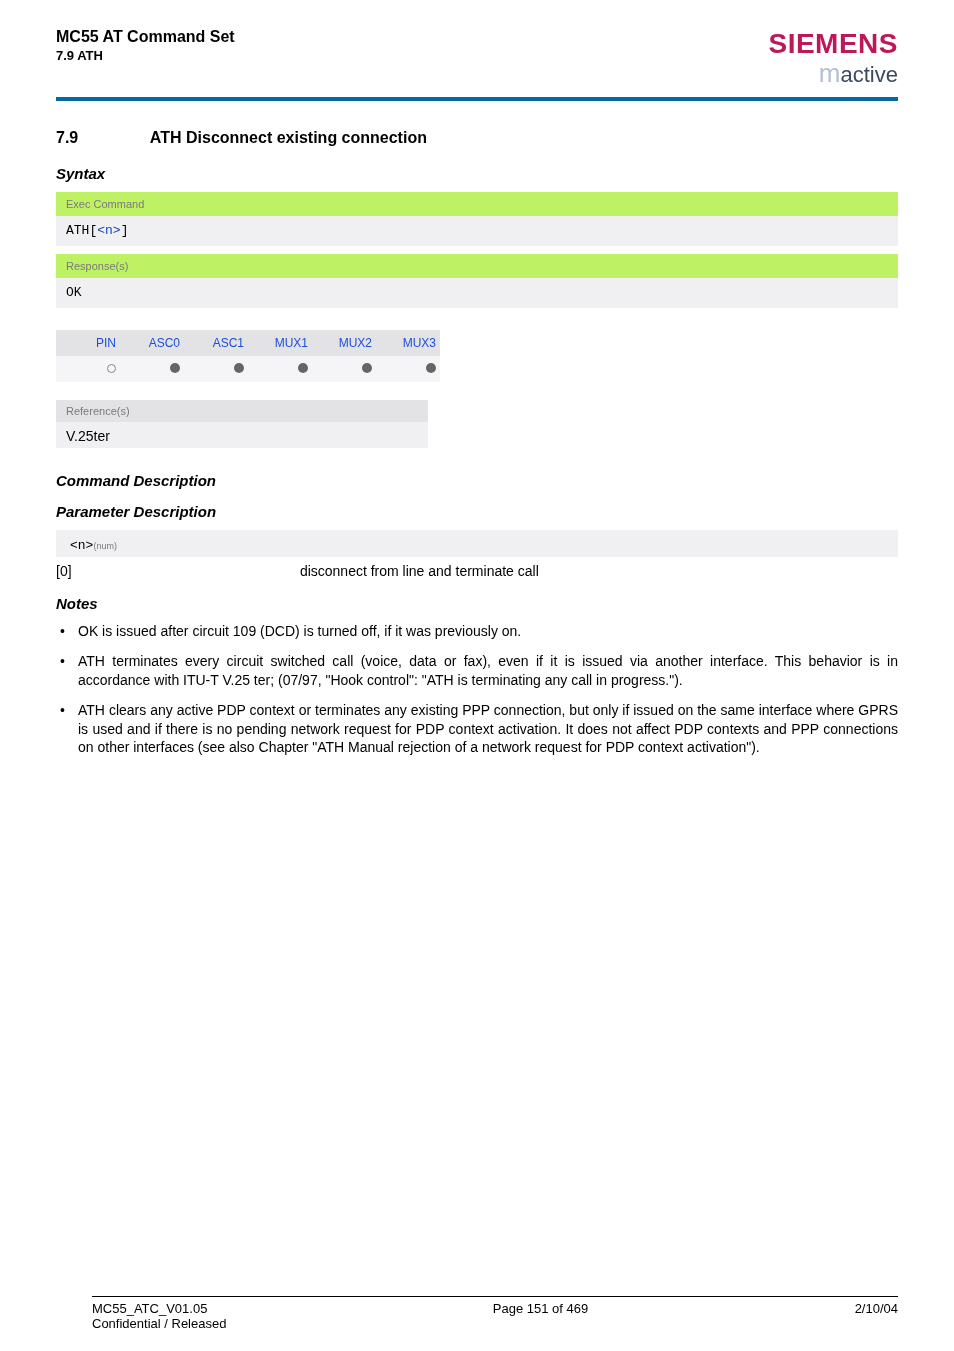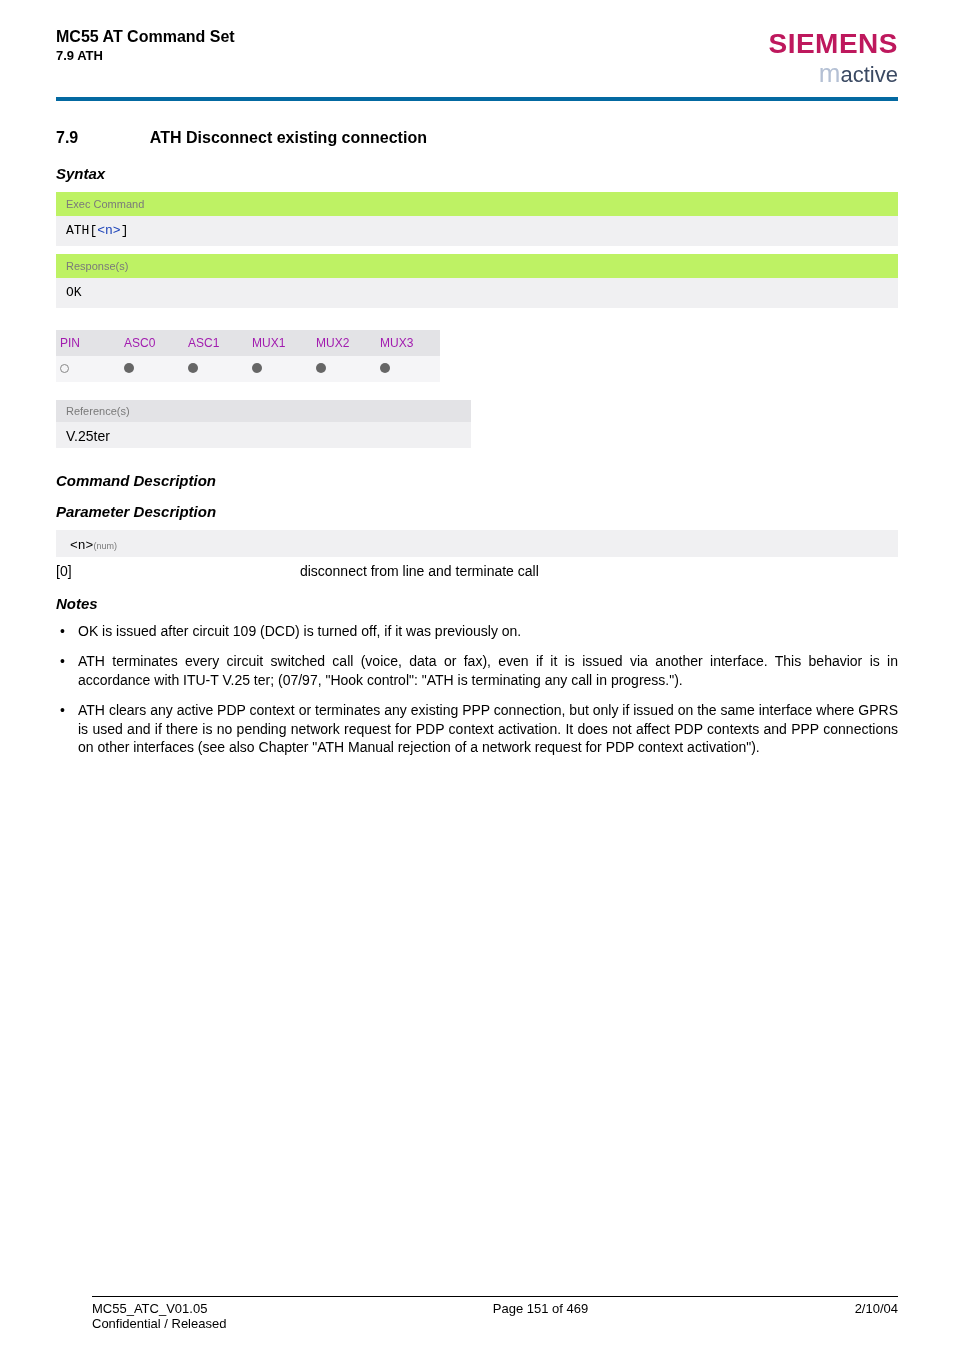--- a/index.html
+++ b/index.html
@@ -72,33 +72,33 @@
   .mono { font-family: "Courier New", monospace; font-size: 13px; color: #000; }
   .mono .cmd { font-weight: normal; }
 
   .support-table {
     border-collapse: collapse;
     margin: 12px 0 18px 0;
     background: #f0f0f2;
   }
   .support-table th, .support-table td {
     width: 64px;
-    text-align: left;
+    text-align: right;
     padding: 6px 4px;
     font-size: 12px;
-    color: #a21caf;
+    color: #1d4ed8;
   }
   .support-table th { background: #e3e3e6; font-weight: normal; }
   .support-table td { background: #f5f5f7; }
   .dot-filled { width: 10px; height: 10px; border-radius: 50%; background: #666; display: inline-block; }
   .dot-open { width: 9px; height: 9px; border-radius: 50%; border: 1px solid #888; display: inline-block; }
 
   .ref-box {
     background: #f0f0f2;
-    width: 415px;
+    width: 372px;
     margin-bottom: 24px;
   }
   .ref-header {
     background: #e3e3e6;
     color: #7a7a7a;
     font-size: 11px;
     padding: 5px 10px;
   }
   .ref-body { padding: 6px 10px 4px 10px; font-size: 14px; }
 

